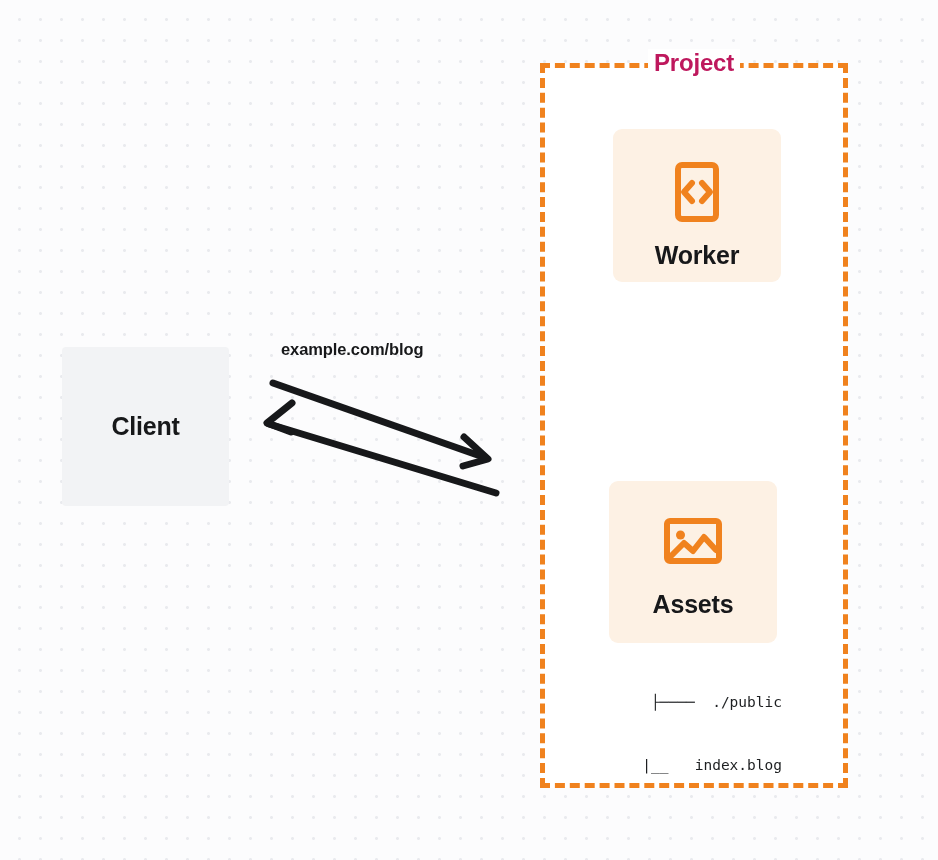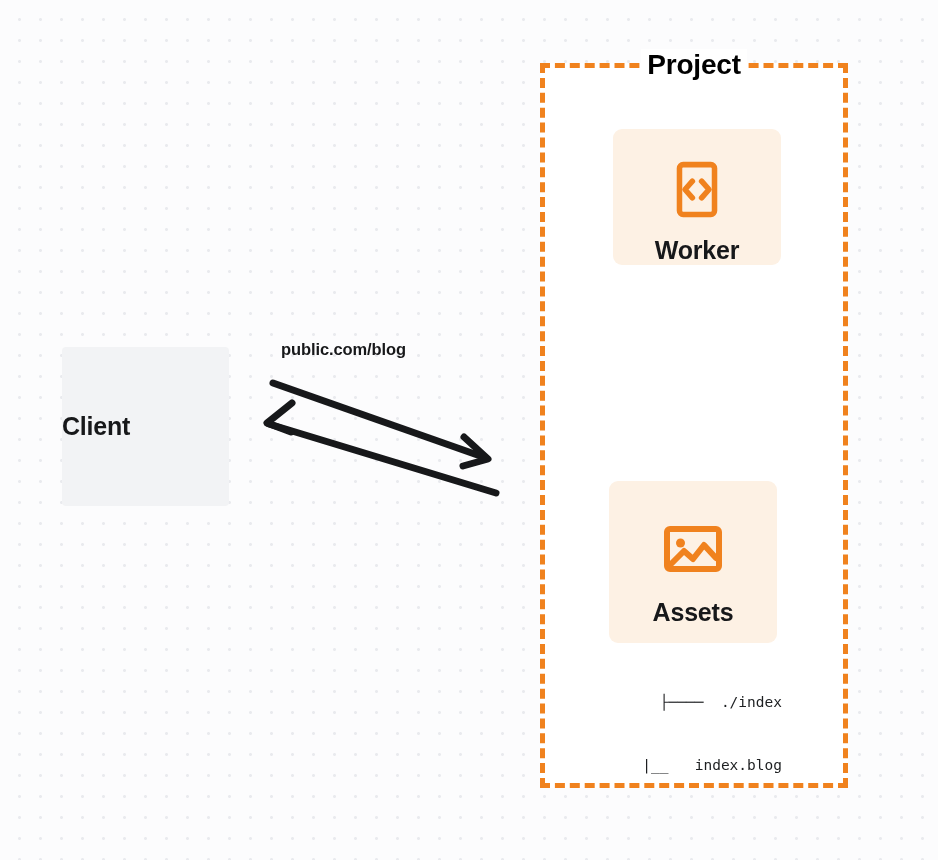--- a/index.html
+++ b/index.html
@@ -29,20 +29,21 @@
   .client-node {
     position: absolute;
     left: 62px;
     top: 347px;
     width: 167px;
     height: 159px;
     background: #f2f3f5;
     border-radius: 4px;
     display: flex;
     align-items: center;
+    justify-content: center;
   }
   .client-label {
     font-size: 25px;
     font-weight: 700;
     color: #17181a;
     letter-spacing: -0.2px;
   }
 
   
   .arrows {
@@ -75,49 +76,49 @@
     background: #ffffff;
     border: 5px dashed #f0821e;
   }
   .project-title {
     position: absolute;
     left: 50%;
     top: -19px;
     transform: translateX(-50%);
     background: #ffffff;
     padding: 0 6px;
-    font-size: 28px;
-    font-weight: 700;
-    color: #000000;
+    font-size: 24px;
+    font-weight: 700;
+    color: #be185d;
     letter-spacing: -0.2px;
     white-space: nowrap;
   }
 
   
   .card {
     position: absolute;
     width: 168px;
     background: #fdf1e4;
     border-radius: 9px;
     display: flex;
     flex-direction: column;
     align-items: center;
   }
   .card-worker {
     left: 613px;
     top: 129px;
-    height: 136px;
+    height: 153px;
     padding-top: 31px;
     box-sizing: border-box;
   }
   .card-assets {
     left: 609px;
     top: 481px;
     height: 162px;
-    padding-top: 36px;
+    padding-top: 28px;
     box-sizing: border-box;
   }
   .card-icon {
     width: 64px;
     height: 64px;
     display: block;
   }
   .card-label {
     margin-top: 17px;
     font-size: 25px;
@@ -145,21 +146,21 @@
 </style>
 </head>
 <body>
 
 <div id="canvas">
 
   <div class="client-node">
     <span class="client-label">Client</span>
   </div>
 
-  <div class="request-label">public.com/blog</div>
+  <div class="request-label">example.com/blog</div>
 
   <svg class="arrows" viewBox="0 0 265 145" width="265" height="145" fill="none" xmlns="http://www.w3.org/2000/svg">
 
     <g>
       <path d="M23 18 L236 93" stroke="#17181a" stroke-width="7" stroke-linecap="round"></path>
       <path d="M214 72 L238 94 L213 101" stroke="#17181a" stroke-width="7" stroke-linecap="round" stroke-linejoin="round" fill="none"></path>
     </g>
 
     <g>
       <path d="M246 128 L19 59" stroke="#17181a" stroke-width="7" stroke-linecap="round"></path>
@@ -183,18 +184,18 @@
   <div class="card card-assets">
     <svg class="card-icon" viewBox="0 0 64 64" fill="none" xmlns="http://www.w3.org/2000/svg">
       <rect x="6" y="12" width="52" height="40" rx="3" ry="3" stroke="#f0821e" stroke-width="6"></rect>
       <circle cx="19.5" cy="26" r="4.5" fill="#f0821e"></circle>
       <path d="M9 48 L23 34 L32 42 L43 28 L55 41" stroke="#f0821e" stroke-width="6" stroke-linecap="round" stroke-linejoin="round" fill="none"></path>
     </svg>
     <span class="card-label">Assets</span>
   </div>
 
   <div class="file-tree">
-    <div>├────  ./index</div>
+    <div>├────  ./public</div>
     <div>   |__   index.blog</div>
     
   </div>
 
 </div>
 
 </body></html>

